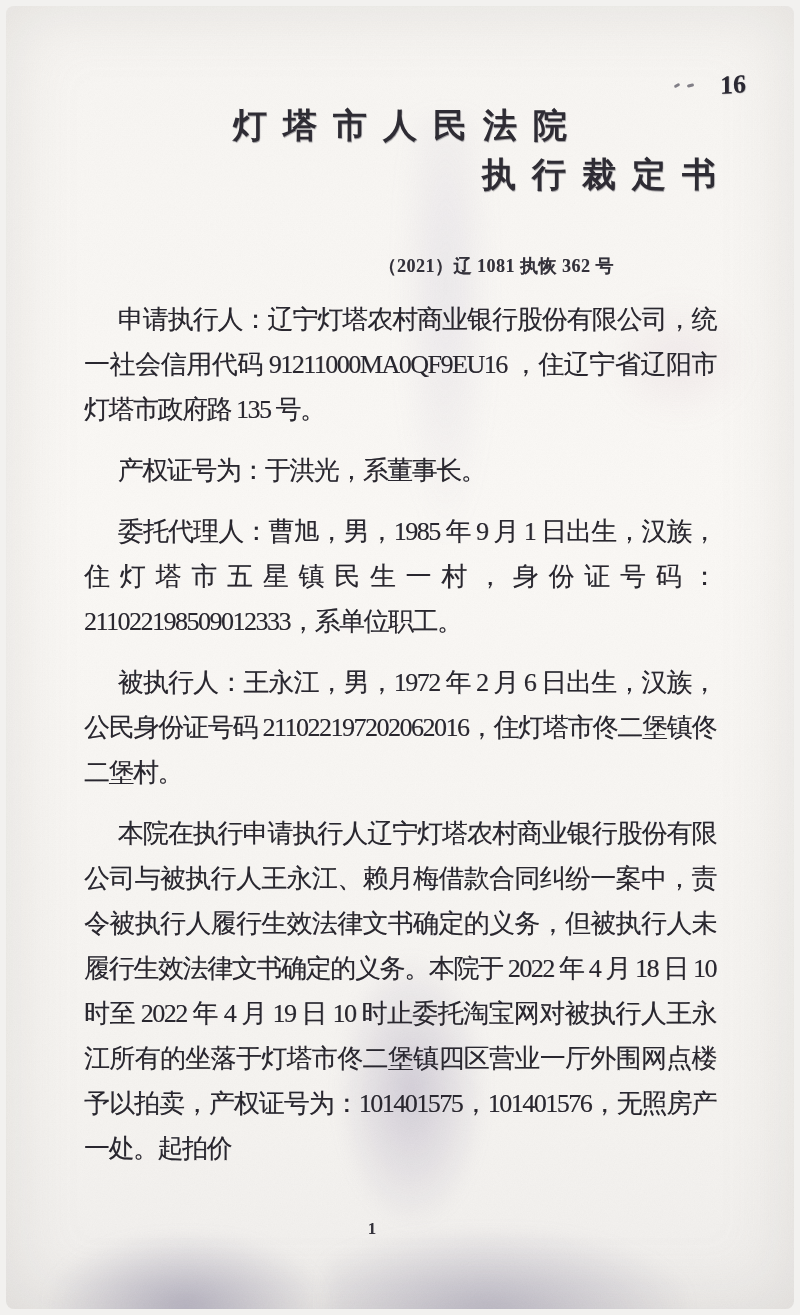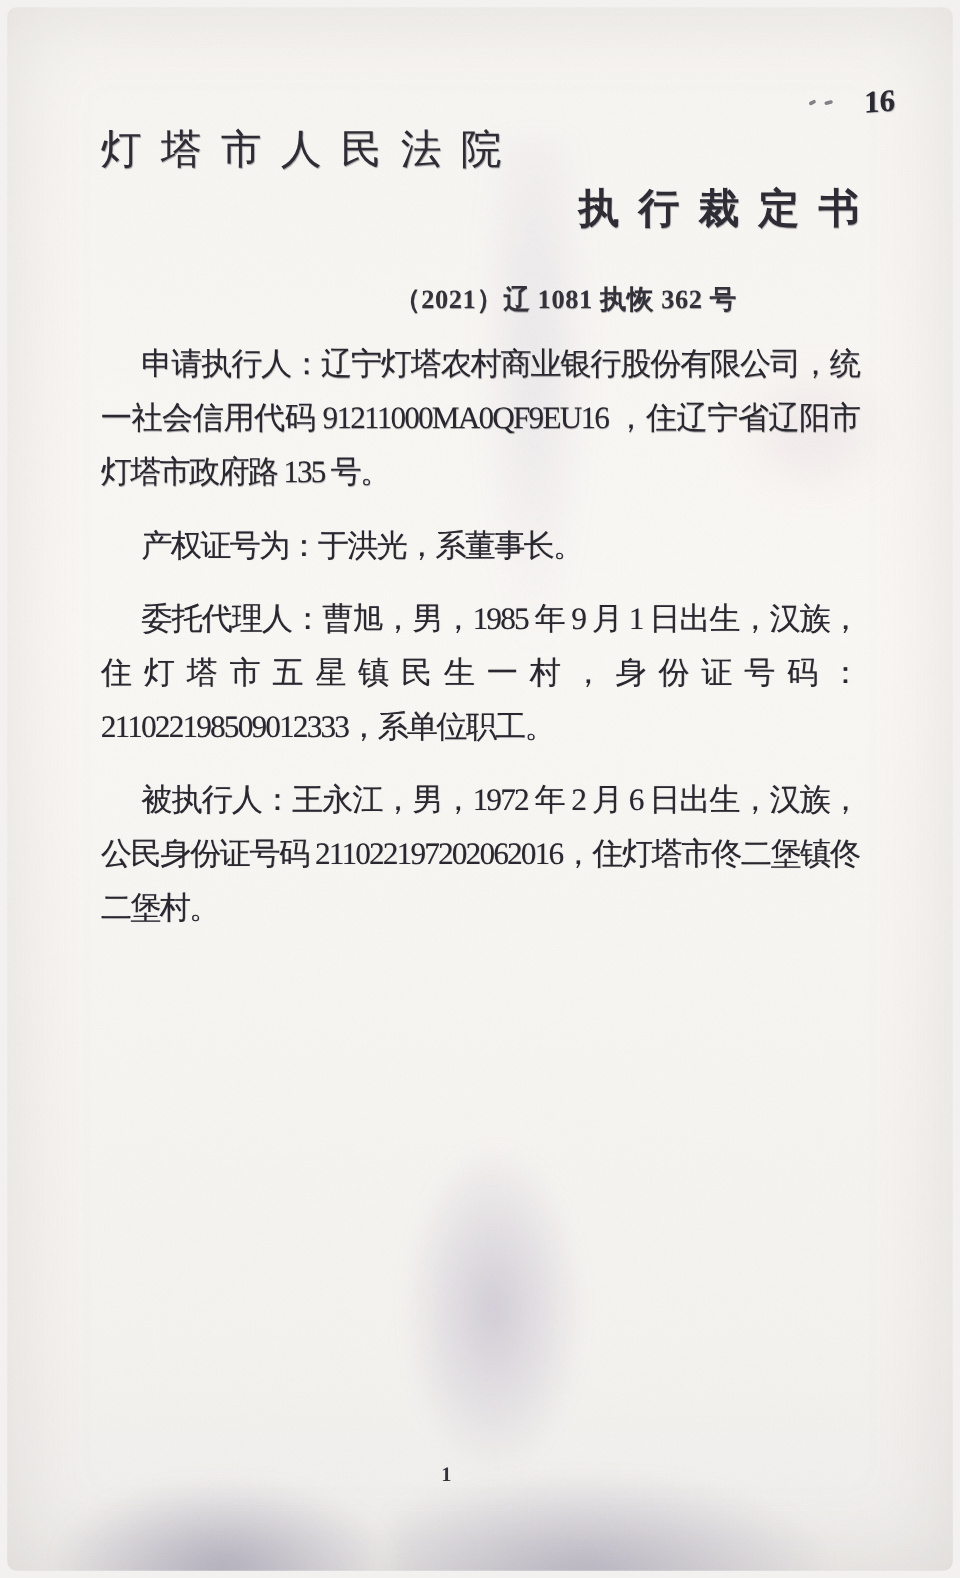--- a/index.html
+++ b/index.html
@@ -31,41 +31,41 @@
     height: 100%;
     padding: 0 62px;
     box-sizing: border-box;
     color: #2a2830;
     filter: blur(0.25px);
   }
   .court-name {
     margin: 100px 0 0 0;
     font-size: 34px;
     line-height: 40px;
-    font-weight: 400;
-    text-align: left;
+    font-weight: 700;
+    text-align: center;
     letter-spacing: 16px;
     padding-left: 16px;
     color: #2e2c34;
     text-shadow: 0.5px 0.6px 0.8px rgba(40,38,48,0.45);
   }
   .doc-title {
     margin: 9px 0 0 0;
     font-size: 34px;
     line-height: 40px;
     font-weight: 700;
     text-align: right;
     letter-spacing: 16px;
     padding-left: 16px;
     color: #2e2c34;
     text-shadow: 0.5px 0.6px 0.8px rgba(40,38,48,0.45);
   }
   .case-no {
-    margin-top: 40px;
-    font-size: 22px;
+    margin-top: 56px;
+    font-size: 18px;
     line-height: 30px;
     text-align: right;
     padding-right: 118px;
     letter-spacing: 0.5px;
     font-weight: 600;
     color: #33313a;
     text-shadow: 0.3px 0.4px 0.6px rgba(40,38,48,0.4);
   }
   .doc-body {
     margin-top: 14px;
@@ -179,20 +179,21 @@
     <div class="content">
       <h1 class="court-name">灯塔市人民法院</h1>
       <h2 class="doc-title">执行裁定书</h2>
       <div class="case-no">（2021）辽 1081 执恢 362 号</div>
 
       <div class="doc-body">
         <p>申请执行人：辽宁灯塔农村商业银行股份有限公司，统一社会信用代码 91211000MA0QF9EU16 ，住辽宁省辽阳市灯塔市政府路 135 号。</p>
         <p>产权证号为：于洪光，系董事长。</p>
         <p>委托代理人：曹旭，男，1985 年 9 月 1 日出生，汉族，住灯塔市五星镇民生一村，身份证号码：211022198509012333，系单位职工。</p>
         <p>被执行人：王永江，男，1972 年 2 月 6 日出生，汉族，公民身份证号码 211022197202062016，住灯塔市佟二堡镇佟二堡村。</p>
+        <p>本院在执行申请执行人辽宁灯塔农村商业银行股份有限公司与被执行人王永江、赖月梅借款合同纠纷一案中，责令被执行人履行生效法律文书确定的义务，但被执行人未履行生效法律文书确定的义务。本院于 2022 年 4 月 18 日 10 时至 2022 年 4 月 19 日 10 时止委托淘宝网对被执行人王永江所有的坐落于灯塔市佟二堡镇四区营业一厅外围网点楼予以拍卖，产权证号为：101401575，101401576，无照房产一处。起拍价</p>
       </div>
     </div>
 
     <div class="footer-num">1</div>
 
     <svg class="noise" xmlns="http://www.w3.org/2000/svg">
       <filter id="paperNoise">
         <feTurbulence type="fractalNoise" baseFrequency="0.85" numOctaves="2" stitchTiles="stitch" result="t"></feTurbulence>
         <feColorMatrix in="t" type="saturate" values="0"></feColorMatrix>
         <feComponentTransfer>

